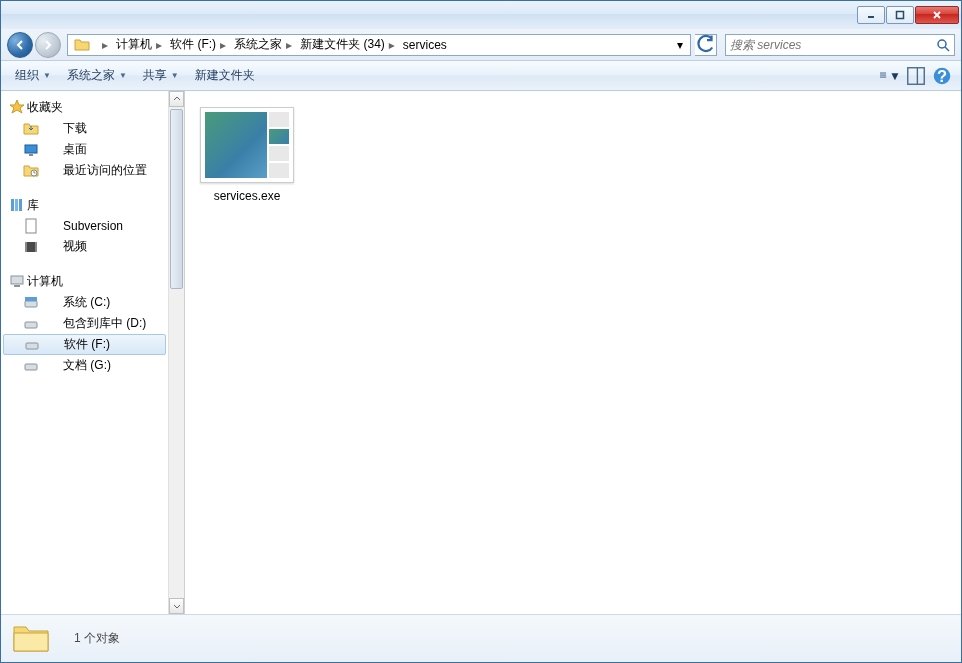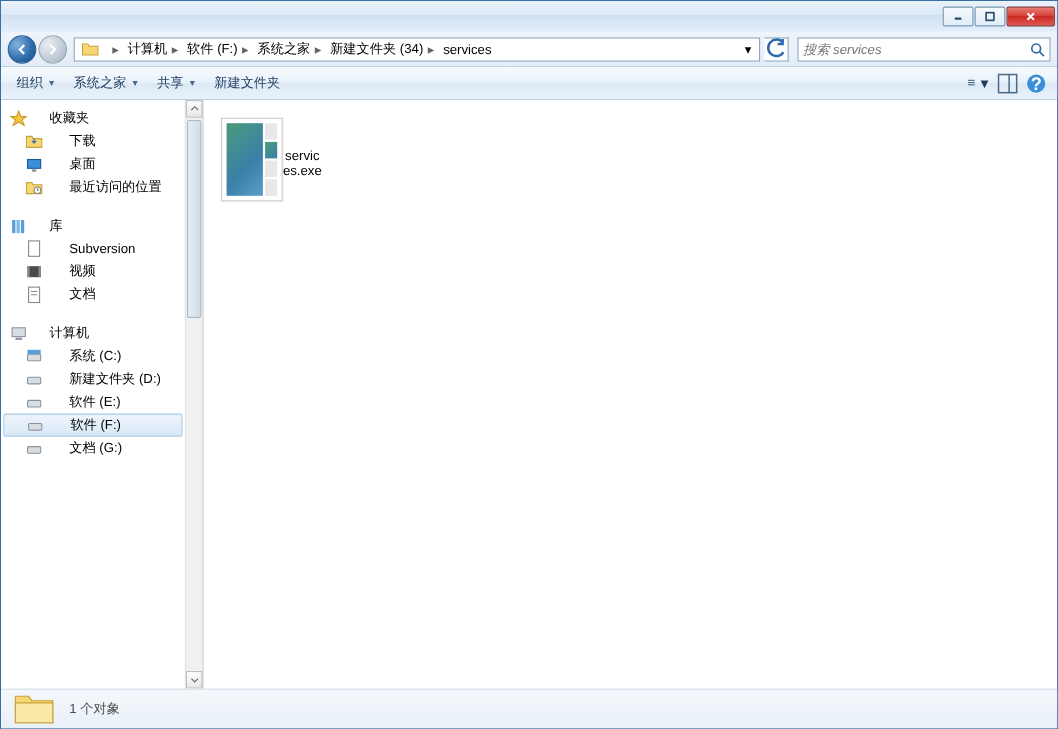--- a/index.html
+++ b/index.html
@@ -29,34 +29,34 @@
 .tbtn .dd { font-size:8px; color:#4a6a8a; }
 .toolspacer { flex:1; }
 .ticon { width:22px; height:22px; display:flex; align-items:center; justify-content:center; cursor:pointer; margin:0 2px; }
 .body { flex:1; display:flex; overflow:hidden; }
 .sidebar { width:168px; background:#fff; overflow-y:auto; padding:6px 0; border-right:1px solid #e0e0e0; }
 .scrolltrack { width:16px; background:#f0f0f0; border-right:1px solid #d0d0d0; position:relative; }
 .scrollbtn { height:16px; background:linear-gradient(#fdfdfd,#e8e8e8); border:1px solid #c0c0c0; display:flex; align-items:center; justify-content:center; position:absolute; left:0; right:0; cursor:pointer; }
 .scrollbtn.bot { bottom:0; }
 .scrollthumb { position:absolute; left:1px; right:1px; top:18px; height:180px; background:linear-gradient(90deg,#e8eef4,#d0dbe6); border:1px solid #a8b8c8; border-radius:2px; cursor:pointer; }
 .navgroup { margin-bottom:14px; }
-.navhead { display:flex; align-items:center; gap:20px; padding:2px 8px; cursor:pointer; }
+.navhead { display:flex; align-items:flex-start; gap:2px; padding:2px 8px; cursor:pointer; }
 .navhead .ico { width:16px; height:16px; }
 .navitem { display:flex; align-items:center; gap:24px; padding:2px 8px 2px 22px; cursor:pointer; }
 .navitem.sel { background:linear-gradient(#eef5fc,#d8e8f7); border:1px solid #a8c8e4; border-radius:2px; margin:0 2px; padding:1px 6px 1px 20px; }
 .navitem .ico { width:16px; height:16px; }
 .content { flex:1; background:#fff; padding:12px; display:flex; flex-wrap:wrap; align-content:flex-start; }
-.fileitem { width:100px; display:flex; flex-direction:row; align-items:center; padding:4px; cursor:pointer; }
+.fileitem { width:100px; display:flex; flex-direction:column; align-items:center; padding:4px; cursor:pointer; }
 .filethumb { width:94px; height:76px; border:1px solid #ccc; background:#fff; padding:4px; display:flex; gap:2px; box-shadow:0 1px 2px rgba(0,0,0,.15); }
 .filethumb .big { flex:3; background:linear-gradient(135deg,#4a9b7a,#3a7fa8 60%,#5a9fc8); }
 .filethumb .side { flex:1; display:flex; flex-direction:column; gap:2px; }
 .filethumb .side .r { flex:1; background:#e8e8e8; }
 .filethumb .side .r.c { background:linear-gradient(135deg,#4a9b7a,#3a7fa8); }
 .filename { margin-top:6px; text-align:center; word-break:break-all; }
-.statusbar { height:36px; background:linear-gradient(#f4f8fc,#e8f0f8); border-top:1px solid #cdd9e5; display:flex; align-items:center; padding:4px 10px; gap:12px; }
+.statusbar { height:48px; background:linear-gradient(#f4f8fc,#e8f0f8); border-top:1px solid #cdd9e5; display:flex; align-items:center; padding:4px 10px; gap:23px; }
 .statfolder { width:40px; height:36px; }
 .stattext { color:#4a4a4a; }
 
 .ifolder { fill:#f7d774; stroke:#c9a33a; }
 .istar { fill:#f7c342; stroke:#c99a2a; }
 .idrive { fill:#d8dde2; stroke:#8a949e; }
 </style>
 </head>
 <body>
 
@@ -226,28 +226,20 @@
             <span>Subversion</span>
           </div>
         <div class="navitem">
             <svg class="ico" viewBox="0 0 16 16">
               <rect x="2" y="3" width="12" height="10" fill="#4a4a4a"></rect>
               <rect x="2" y="3" width="2" height="10" fill="#888"></rect>
               <rect x="12" y="3" width="2" height="10" fill="#888"></rect>
             </svg>
             <span>视频</span>
           </div>
-        <div class="navitem">
-            <svg class="ico" viewBox="0 0 16 16">
-              <rect x="3" y="1" width="10" height="14" fill="#fff" stroke="#888"></rect>
-              <line x1="5" y1="5" x2="11" y2="5" stroke="#888"></line>
-              <line x1="5" y1="8" x2="11" y2="8" stroke="#888"></line>
-            </svg>
-            <span>文档</span>
-          </div>
       </div>
 
       <div class="navgroup">
         <div class="navhead">
           <svg class="ico" viewBox="0 0 16 16">
               <rect x="2" y="3" width="12" height="8" fill="#d8dde2" stroke="#8a949e"></rect>
               <rect x="5" y="12" width="6" height="2" fill="#8a949e"></rect>
             </svg>
           <span>计算机</span>
         </div>
@@ -255,27 +247,21 @@
             <svg class="ico" viewBox="0 0 16 16">
               <rect class="idrive" x="2" y="6" width="12" height="6" rx="1"></rect>
               <rect x="2" y="2" width="12" height="4" fill="#5a9fd8"></rect>
             </svg>
             <span>系统 (C:)</span>
           </div>
         <div class="navitem">
             <svg class="ico" viewBox="0 0 16 16">
               <rect class="idrive" x="2" y="6" width="12" height="6" rx="1"></rect>
             </svg>
-            <span>新建文件夹 (D:)</span>
-          </div>
-        <div class="navitem">
-            <svg class="ico" viewBox="0 0 16 16">
-              <rect class="idrive" x="2" y="6" width="12" height="6" rx="1"></rect>
-            </svg>
-            <span>软件 (E:)</span>
+            <span>包含到库中 (D:)</span>
           </div>
         <div class="navitem sel">
             <svg class="ico" viewBox="0 0 16 16">
               <rect class="idrive" x="2" y="6" width="12" height="6" rx="1"></rect>
             </svg>
             <span>软件 (F:)</span>
           </div>
         <div class="navitem">
             <svg class="ico" viewBox="0 0 16 16">
               <rect class="idrive" x="2" y="6" width="12" height="6" rx="1"></rect>

